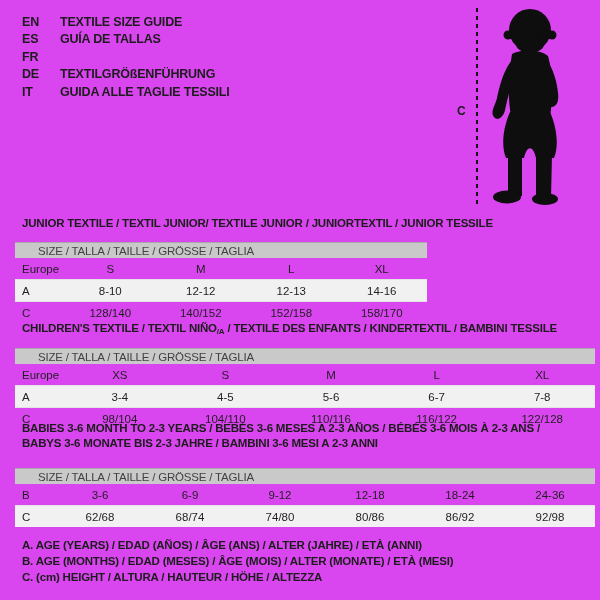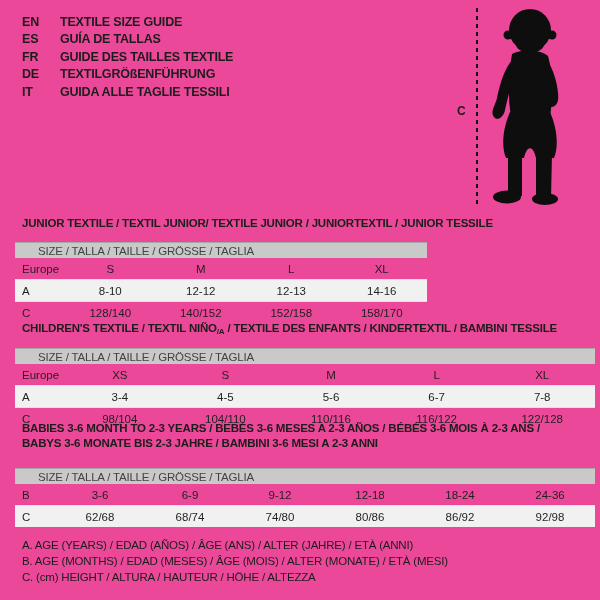--- a/index.html
+++ b/index.html
@@ -1,17 +1,17 @@
 <!DOCTYPE html>
 <html><head>
 <meta charset="utf-8">
 <style>
   html,body { margin:0; padding:0; background:#fff; }
   .page {
-    position:relative; width:600px; height:600px; background:#ec4899;
+    position:relative; width:600px; height:600px; background:#d946ef;
     font-family:"Liberation Sans", sans-serif; color:#1c1c1c; overflow:hidden;
   }
   
   .lang-list { position:absolute; top:13px; left:22px; }
   .lang-row { display:flex; height:17.5px; align-items:center;
               font-weight:bold; font-size:12.5px; letter-spacing:-0.2px; }
   .lang-code { width:38px; }
   
   .baby-svg { position:absolute; left:484px; top:6px; }
   .dash-line { position:absolute; left:476px; top:8px; width:2px; height:198px;
@@ -26,21 +26,21 @@
                 font-size:11.5px; }
   .size-table td { height:21px; padding:0; text-align:center; color:#1f1f1f;
                    border-bottom:1px solid #e2e2e2; }
   .size-table tr:last-child td { border-bottom:none; }
   .size-table td.bar-cell { background:#c9c9c9; color:#424242; text-align:left;
     padding-left:23px; height:15px; border-top:1px solid #a8a8a8; border-bottom:none;
     letter-spacing:-0.2px; }
   .size-table td.label-col { text-align:left; padding-left:7px; }
   .size-table tr.alt td { background:#f1f1f1; }
   
-  .footnotes { position:absolute; left:22px; top:537px; font-weight:normal;
+  .footnotes { position:absolute; left:22px; top:537px; font-weight:bold;
                font-size:11.5px; line-height:16px; letter-spacing:-0.2px; }
   
   #t1-title { top:217px; } #t1 { left:15px; top:242px; width:412px; }
   #t2-title { top:322px; } #t2 { left:15px; top:348px; width:580px; }
   #t3-title { top:421px; } #t3 { left:15px; top:468px; width:580px; }
 </style>
 </head>
 <body>
 
 <div class="page">
@@ -49,21 +49,20 @@
     <div class="lang-row">
       <span class="lang-code">EN</span>
       <span class="lang-label">TEXTILE SIZE GUIDE</span>
     </div>
     <div class="lang-row">
       <span class="lang-code">ES</span>
       <span class="lang-label">GUÍA DE TALLAS</span>
     </div>
     <div class="lang-row">
       <span class="lang-code">FR</span>
-      <span class="lang-label">GUIDE DES TAILLES TEXTILE</span>
     </div>
     <div class="lang-row">
       <span class="lang-code">DE</span>
       <span class="lang-label">TEXTILGRÖßENFÜHRUNG</span>
     </div>
     <div class="lang-row">
       <span class="lang-code">IT</span>
       <span class="lang-label">GUIDA ALLE TAGLIE TESSILI</span>
     </div>
   </div>

